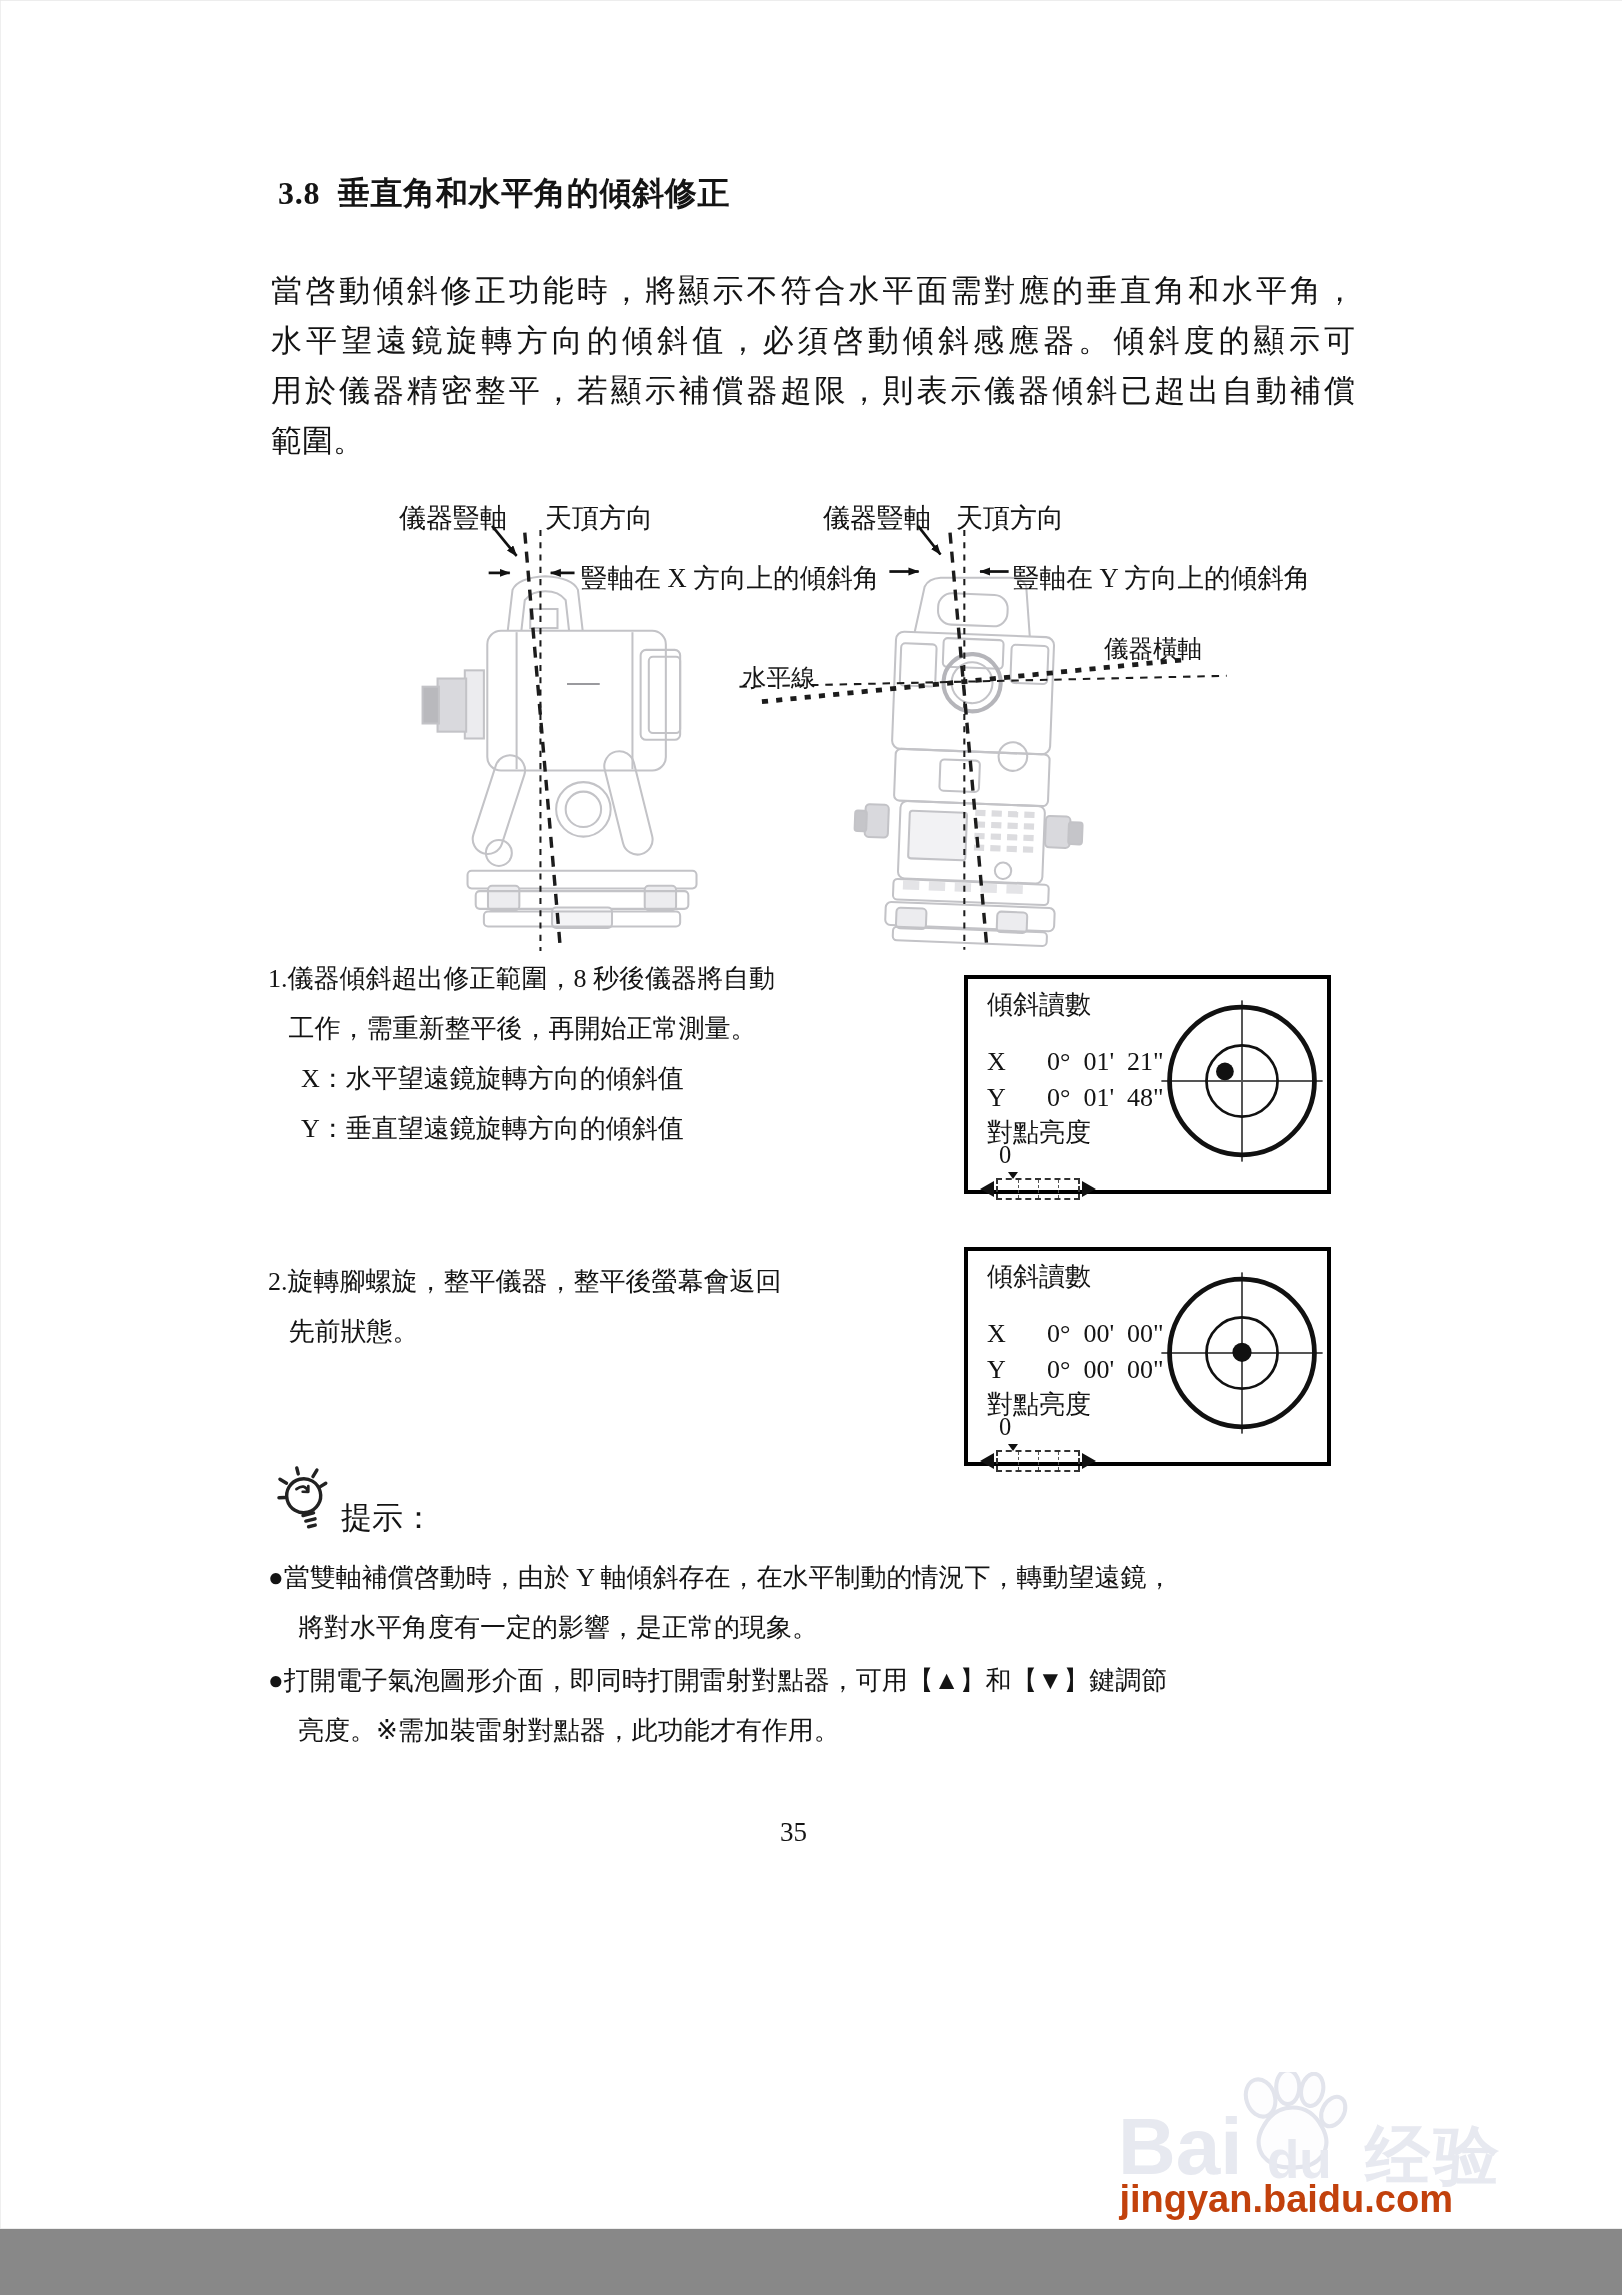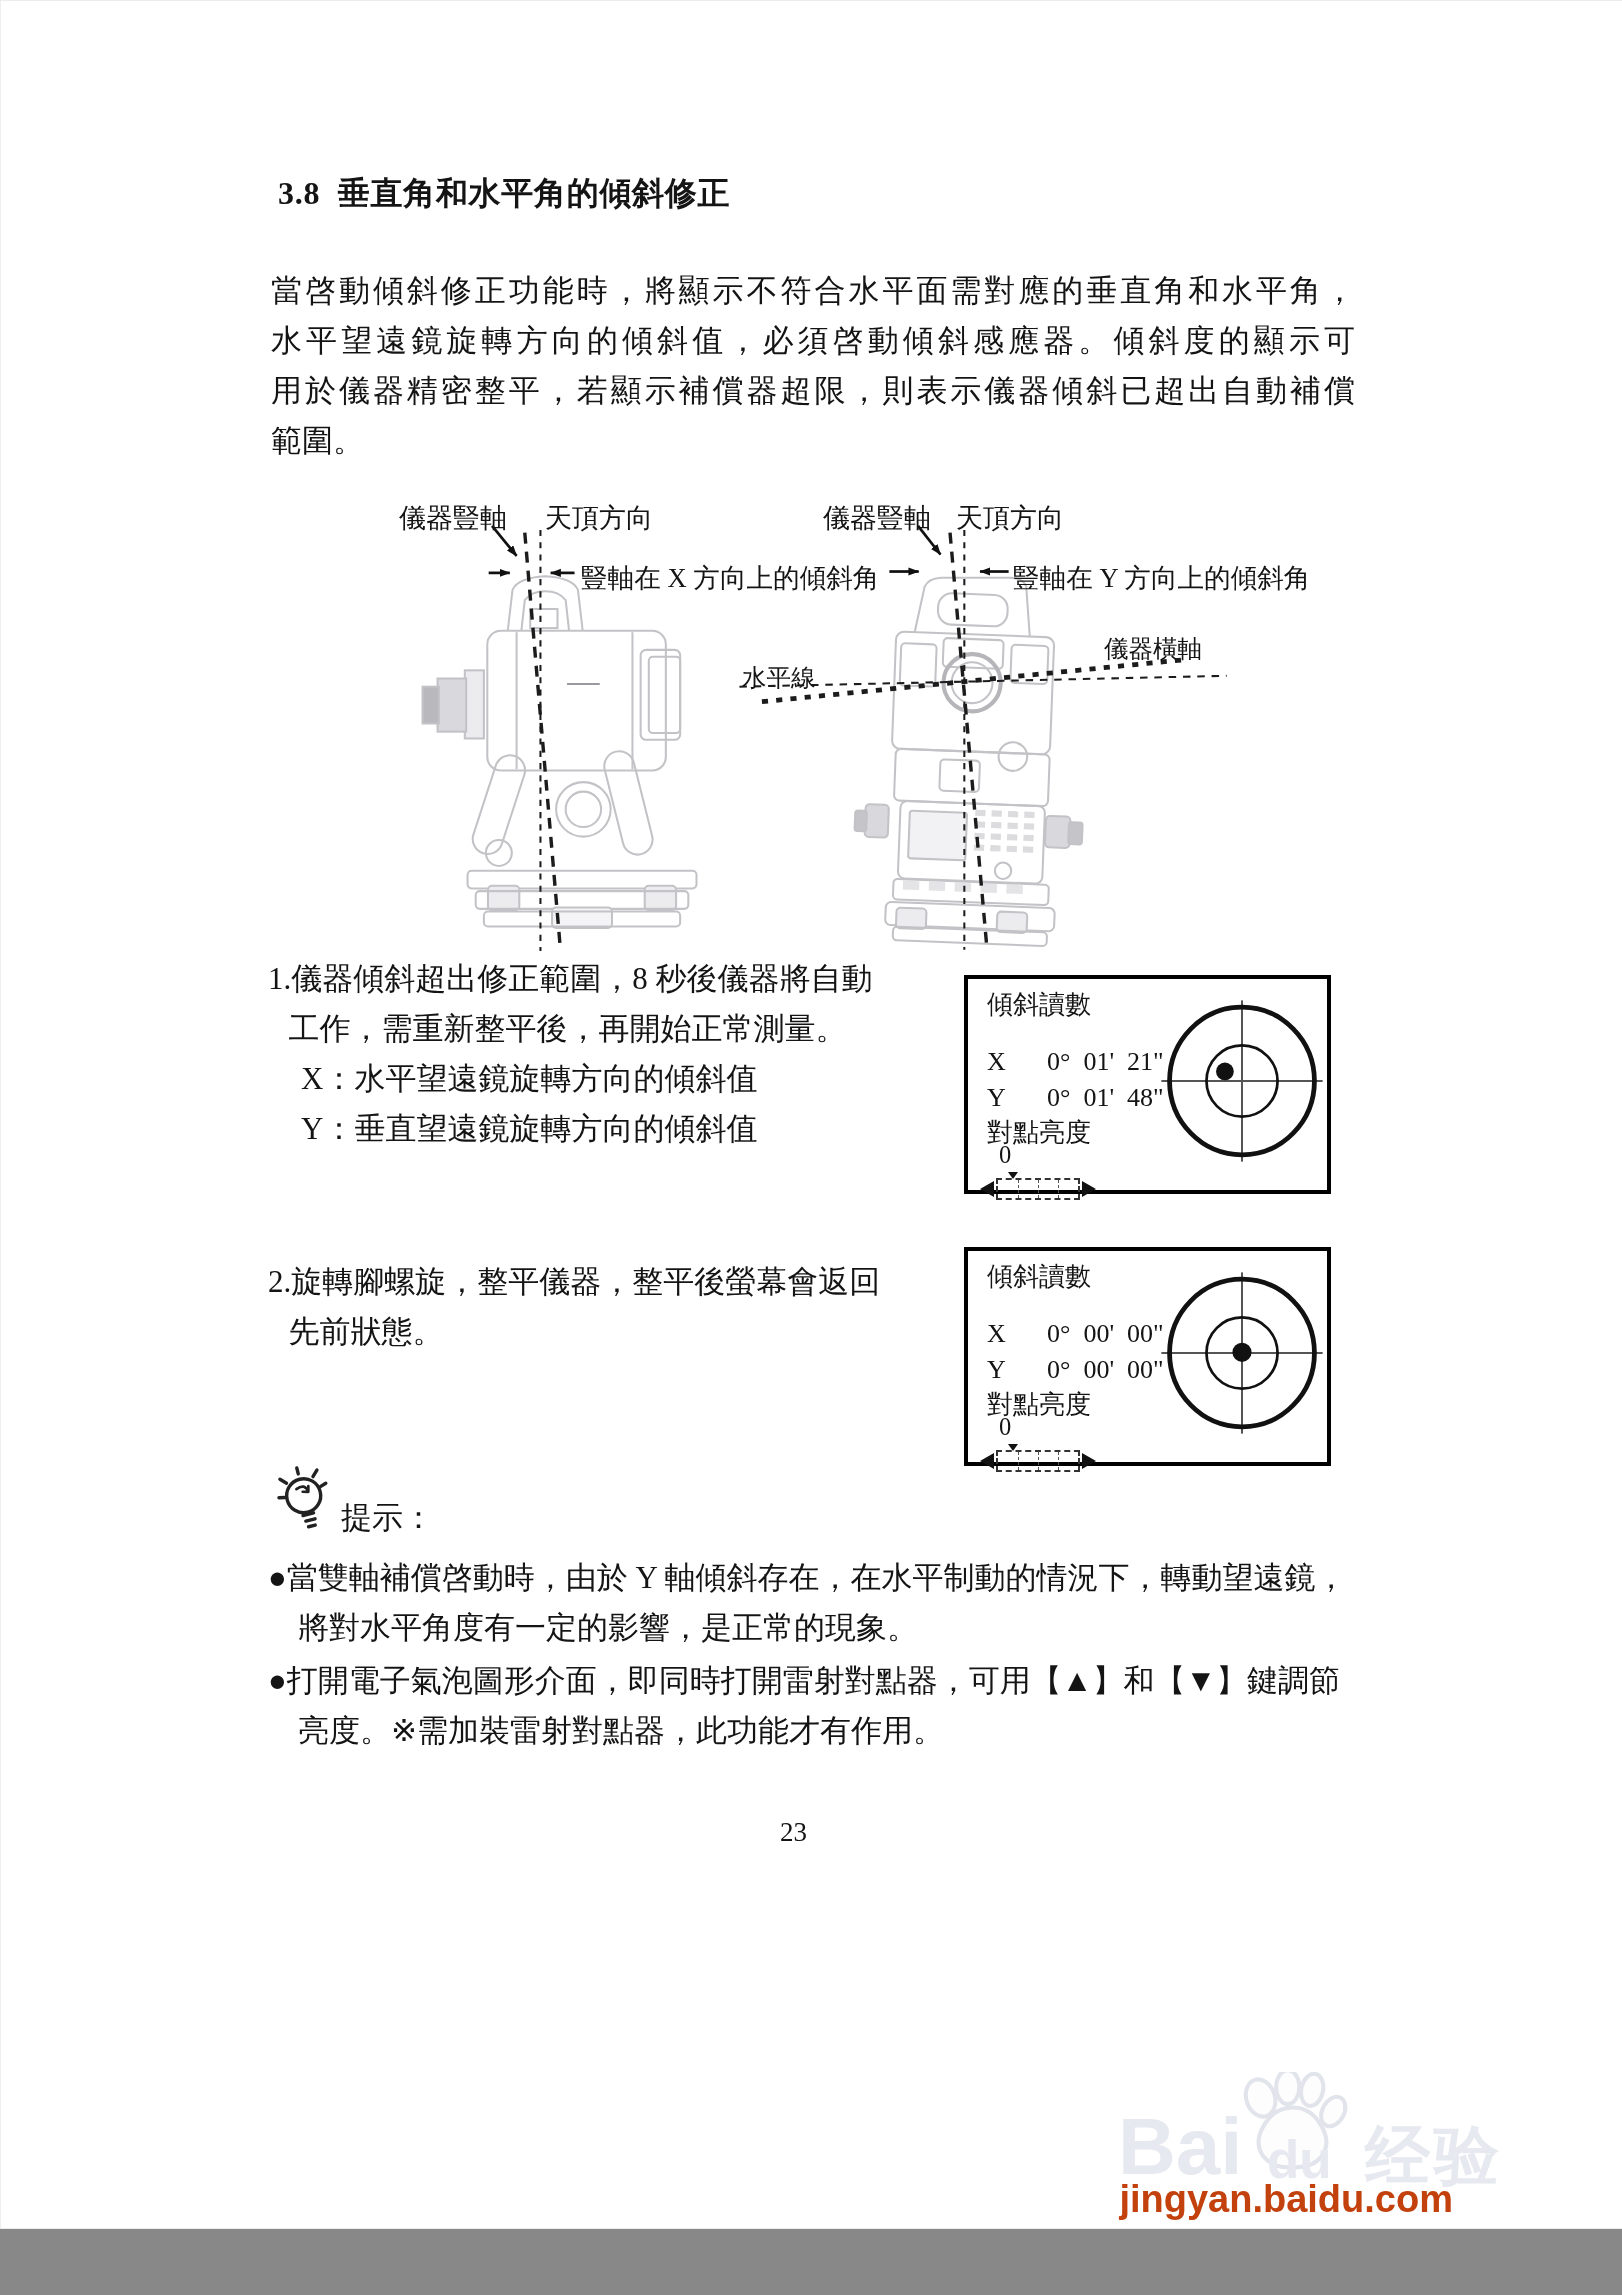--- a/index.html
+++ b/index.html
@@ -5,21 +5,21 @@
   html,body{margin:0;padding:0;background:#888;}
   .page{position:relative;width:1623px;height:2229px;background:#ffffff;
         font-family:"Liberation Serif","DejaVu Sans",serif;color:#141414;overflow:hidden;
         box-shadow:inset 0 0 0 0.7px #e8e8e8;}
   .abs{position:absolute;}
   .pre{white-space:pre;}
   .title{font-size:32px;font-weight:bold;letter-spacing:0.7px;}
   .title .sec{margin-right:17.7px;}
   .intro-line{width:1084px;font-size:31px;line-height:50px;text-align:justify;text-align-last:justify;white-space:nowrap;}
   .intro-line.last{text-align-last:left;}
-  .body-line{font-size:31px;line-height:50px;white-space:pre;}
+  .body-line{font-size:26px;line-height:50px;white-space:pre;}
   .diagram-label{font-size:27px;white-space:pre;}
   .diagram-label.small{font-size:24.5px;}
   .diagram-label.mid{font-size:26.6px;}
   
   .lcd{position:absolute;width:359px;height:211px;border:4.1px solid #000;background:#fff;}
   .lcd-title{position:absolute;left:19px;top:8.2px;font-size:26px;}
   .lcd-row{position:absolute;left:19px;display:flex;font-size:26px;}
   .lcd-row .axis{width:60px;}
   .lcd-bright{position:absolute;left:19px;top:136px;font-size:26px;}
   .lcd-zero{position:absolute;left:31px;top:162px;font-size:24.5px;}
@@ -264,21 +264,21 @@
 
   <div class="abs" style="left:268px;top:1656px;">
     <div class="body-line">●打開電子氣泡圖形介面，即同時打開雷射對點器，可用【▲】和【▼】鍵調節</div>
     <div class="body-line" style="padding-left:30px;">亮度。※需加裝雷射對點器，此功能才有作用。</div>
   </div>
   <div class="abs" style="left:268px;top:1553px;">
     <div class="body-line">●當雙軸補償啓動時，由於 Y 軸傾斜存在，在水平制動的情況下，轉動望遠鏡，</div>
     <div class="body-line" style="padding-left:30px;">將對水平角度有一定的影響，是正常的現象。</div>
   </div>
 
-  <div class="abs pagenum" style="left:763px;top:1817px;">23</div>
+  <div class="abs pagenum" style="left:763px;top:1817px;">35</div>
 
   <div class="abs" style="left:1118px;top:2072px;width:423px;height:177px;">
     <span class="abs wm" style="left:0px;top:29px;font-size:80px;">Bai</span>
     <svg class="abs" style="left:110px;top:0px;" width="129" height="109" viewBox="0 0 190 160">
       <g fill="#fdfdfe" stroke="#e2e4ec" stroke-width="6">
         <ellipse cx="48" cy="38" rx="21" ry="28" transform="rotate(-18 48 38)"></ellipse>
         <ellipse cx="88" cy="22" rx="17" ry="25"></ellipse>
         <ellipse cx="124" cy="26" rx="16" ry="24" transform="rotate(12 124 26)"></ellipse>
         <ellipse cx="155" cy="58" rx="16" ry="23" transform="rotate(28 155 58)"></ellipse>
         <path d="M95 52 Q123 52 138 80 Q152 104 138 124 Q124 142 95 140 Q66 142 52 124 Q38 104 52 80 Q67 52 95 52 z"></path>

